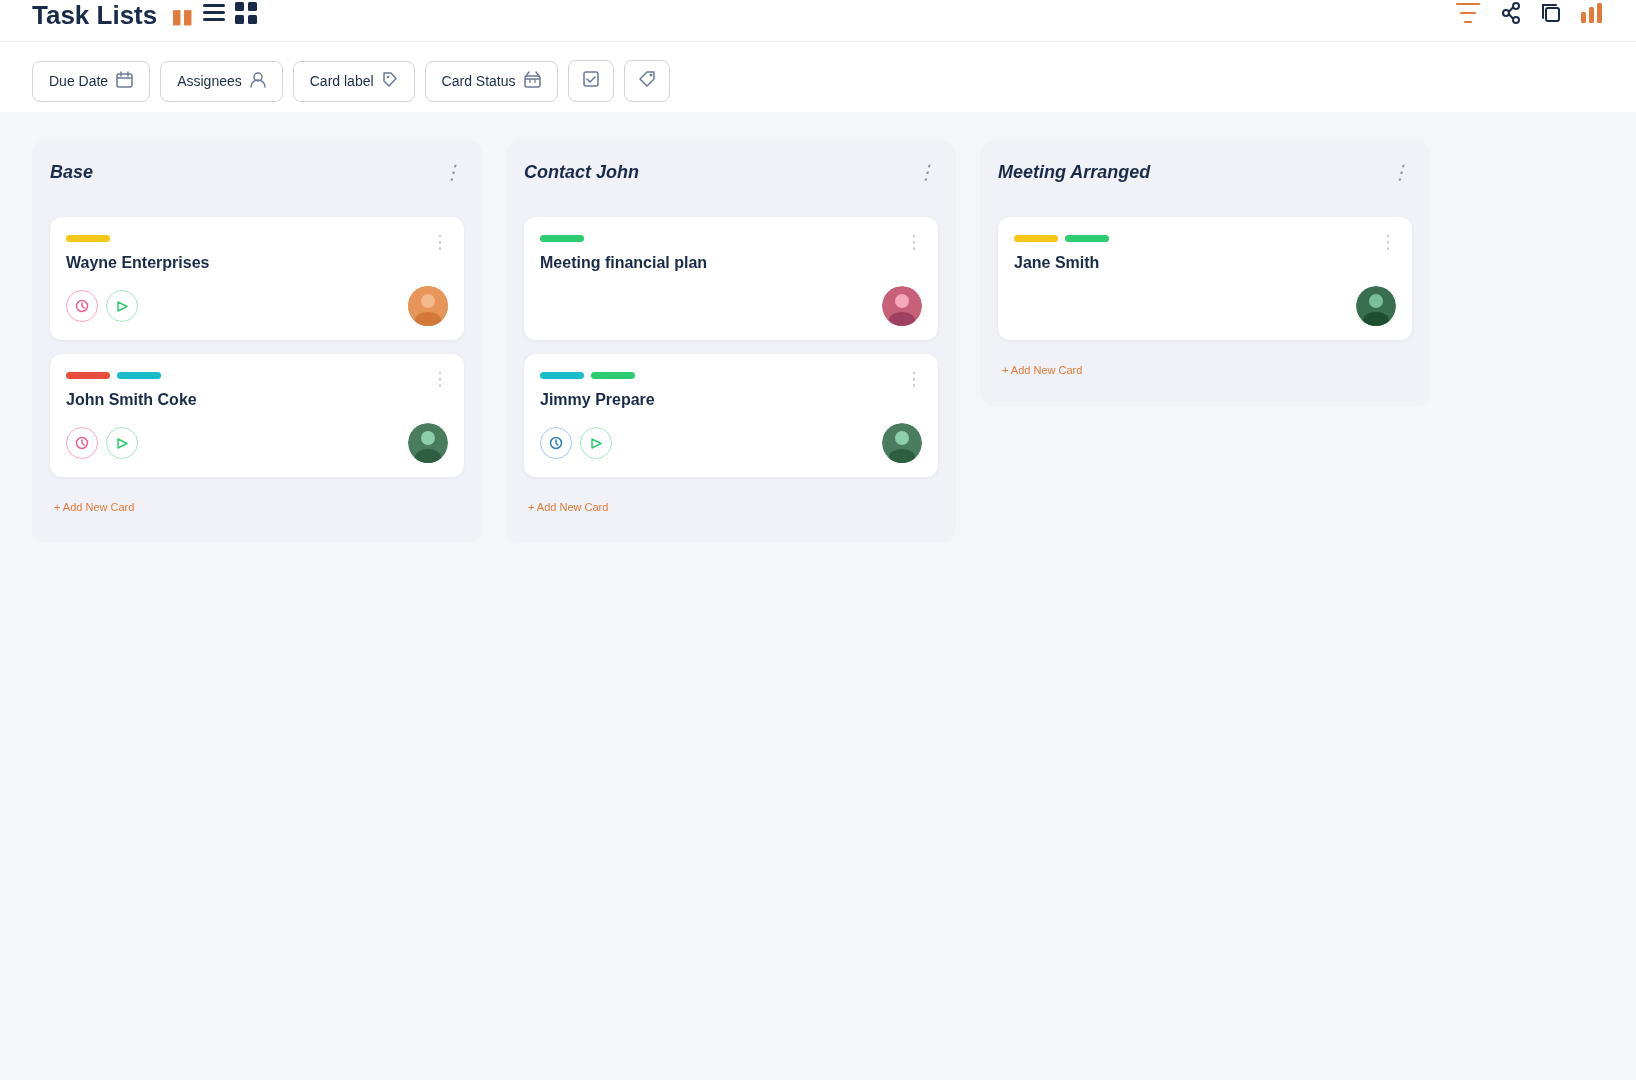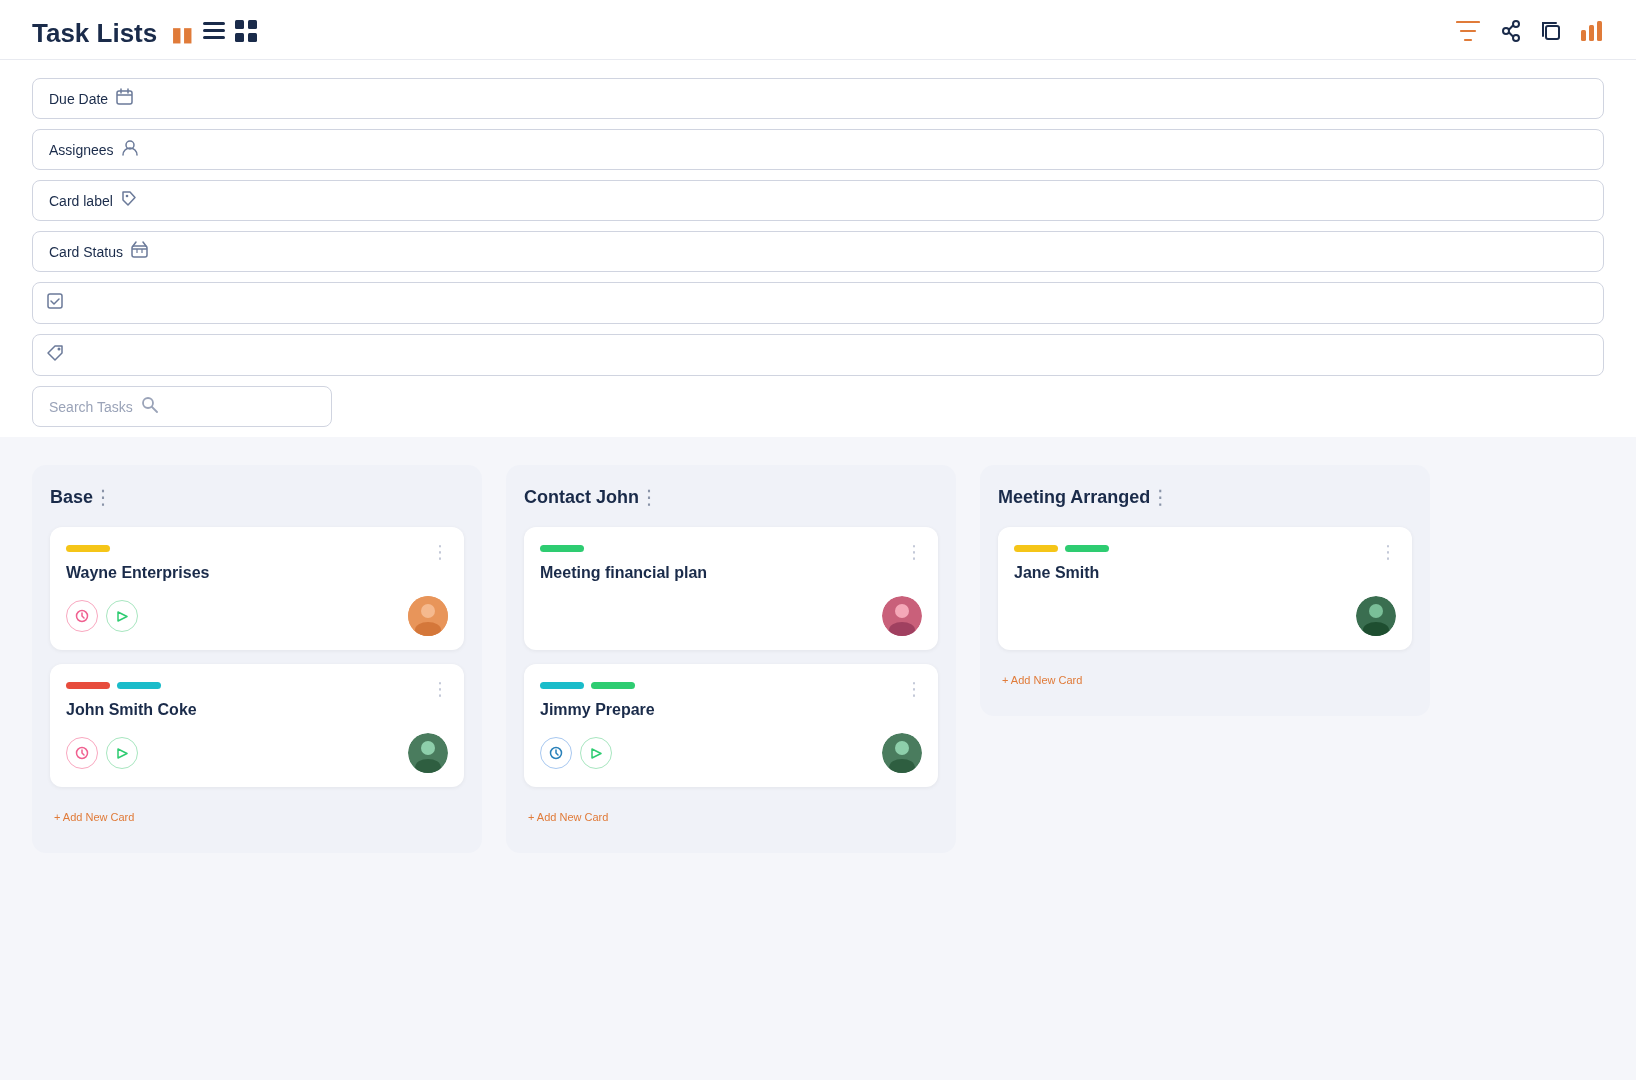--- a/index.html
+++ b/index.html
@@ -9,21 +9,21 @@
       color: #1a2b4a;
       min-height: 1080px;
       width: 1636px;
     }
 
     
     .header {
       display: flex;
       align-items: center;
       justify-content: space-between;
-      padding: 18px 32px 10px;
+      padding: 0 32px 10px;
       background: #fff;
       border-bottom: 1px solid #e8eaf0;
     }
     .header-left {
       display: flex;
       align-items: center;
       gap: 14px;
     }
     .page-title {
       font-size: 26px;
@@ -60,21 +60,21 @@
     }
     .filter-label {
       font-size: 15px;
       font-weight: 600;
       color: #1a2b4a;
       margin-bottom: 12px;
     }
     .filter-bar {
       display: flex;
       gap: 10px;
-      flex-direction: column;
+      align-items: center;
     }
     .filter-btn {
       display: flex;
       align-items: center;
       gap: 8px;
       border: 1.5px solid #d0d4e0;
       border-radius: 8px;
       padding: 9px 16px;
       font-size: 14px;
       color: #1a2b4a;
@@ -114,23 +114,24 @@
     }
     .column {
       background: #f0f2f8;
       border-radius: 14px;
       padding: 20px 18px 20px;
       width: 450px;
       min-width: 450px;
     }
     .column-header {
       display: flex;
-      justify-content: flex-start;
-      align-items: center;
-      margin-bottom: 18px;
+      justify-content: space-between;
+      align-items: center;
+      margin-bottom: 33px;
+      font-style: italic;
     }
     .column-title {
       font-size: 18px;
       font-weight: 700;
       color: #1a2b4a;
     }
     .column-menu {
       cursor: pointer;
       color: #8a94a8;
       font-size: 20px;
@@ -341,29 +342,20 @@
 
     <button class="filter-btn icon-only">
       <span class="btn-icon">
         <svg width="18" height="18" viewBox="0 0 18 18" fill="none">
           <path d="M2 9l7-7h7v7l-7 7-7-7z" stroke="#6b7a99" stroke-width="1.5" stroke-linejoin="round"></path>
           <circle cx="13" cy="5" r="1.5" fill="#6b7a99"></circle>
         </svg>
       </span>
     </button>
 
-    <button class="search-btn">
-      <span>Search Tasks</span>
-      <span class="search-icon">
-        <svg width="17" height="17" viewBox="0 0 17 17" fill="none">
-          <circle cx="7" cy="7" r="5" stroke="#9aa3b8" stroke-width="1.8"></circle>
-          <line x1="11" y1="11" x2="16" y2="16" stroke="#9aa3b8" stroke-width="1.8" stroke-linecap="round"></line>
-        </svg>
-      </span>
-    </button>
   </div>
 </div>
 
 <div class="board">
 
   <div class="column">
     <div class="column-header">
       <span class="column-title">Base</span>
       <span class="column-menu">⋮</span>
     </div>

